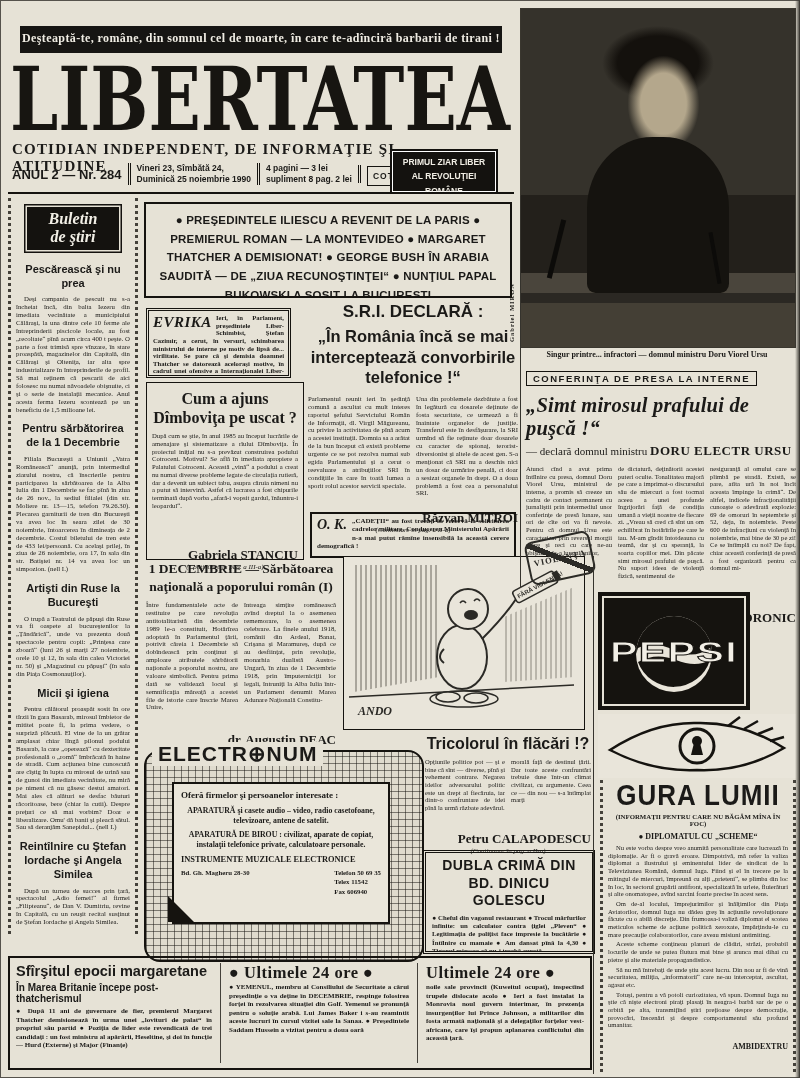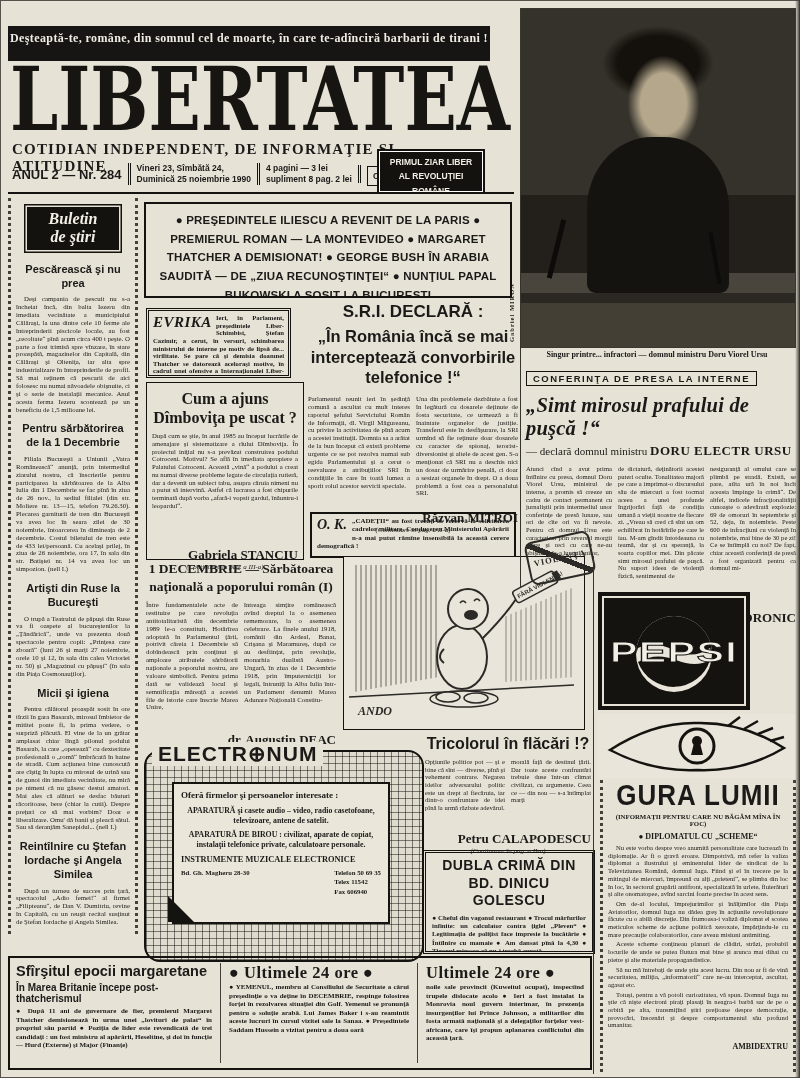--- a/index.html
+++ b/index.html
@@ -7,32 +7,32 @@
         font-family:"Liberation Serif",serif;color:#1b1a18;overflow:hidden;
         box-shadow:inset 0 0 0 1px #55524c;}
   .abs{position:absolute;}
   .jus{text-align:justify;}
   .ctr{text-align:center;}
   .sans{font-family:"Liberation Sans",sans-serif;}
   .b{font-weight:bold;}
   .clip{overflow:hidden;}
 
   
-  #motto{left:8px;top:26px;width:482px;height:35px;background:#161513;color:#efece3;
+  #motto{left:20px;top:26px;width:482px;height:27px;background:#161513;color:#efece3;
          font-size:12px;font-weight:bold;line-height:25px;letter-spacing:.4px;text-align:center;}
   #masthead-svg{left:8px;top:50px;}
   #subtitle{left:12px;top:141px;width:440px;font-size:15px;font-weight:bold;letter-spacing:1.2px;}
   #info-row{left:12px;top:158px;height:32px;display:flex;align-items:center;font-family:"Liberation Sans",sans-serif;}
   .info-cell{padding:0 6px;border-left:3px double #15130f;}
   .info-cell:first-child{border-left:none;padding-left:0;}
   #issue{font-size:13px;font-weight:bold;white-space:nowrap;}
   .tiny2{font-size:8.5px;font-weight:bold;line-height:1.35;white-space:nowrap;}
   #edition-box{border:1px solid #15130f;font-size:8.5px;font-weight:bold;letter-spacing:1px;
                padding:4px 5px;white-space:nowrap;}
-  #free-badge{left:379px;top:151px;width:102px;height:36px;background:#14120f;color:#f1eee5;
+  #free-badge{left:392px;top:151px;width:102px;height:36px;background:#14120f;color:#f1eee5;
               text-align:center;font-family:"Liberation Sans",sans-serif;font-size:8.5px;font-weight:bold;
               line-height:1.7;border:1px solid #fff;outline:2px solid #14120f;padding-top:3px;}
   #mast-rule{left:8px;top:192px;width:506px;height:2px;background:#15130f;}
 
   
   #photo{left:520px;top:8px;width:274px;height:338px;background:
      radial-gradient(60px 80px at 52% 28%,#b4a78c 0 38%,rgba(0,0,0,0) 60%),
      radial-gradient(90px 60px at 50% 16%,#14110d 0 45%,rgba(0,0,0,0) 62%),
      linear-gradient(180deg,#35322b 0 55%,#23201b 55% 78%,#4a453c 78% 84%,#2b2823 84%);
      border:1px solid #3a372f;}

